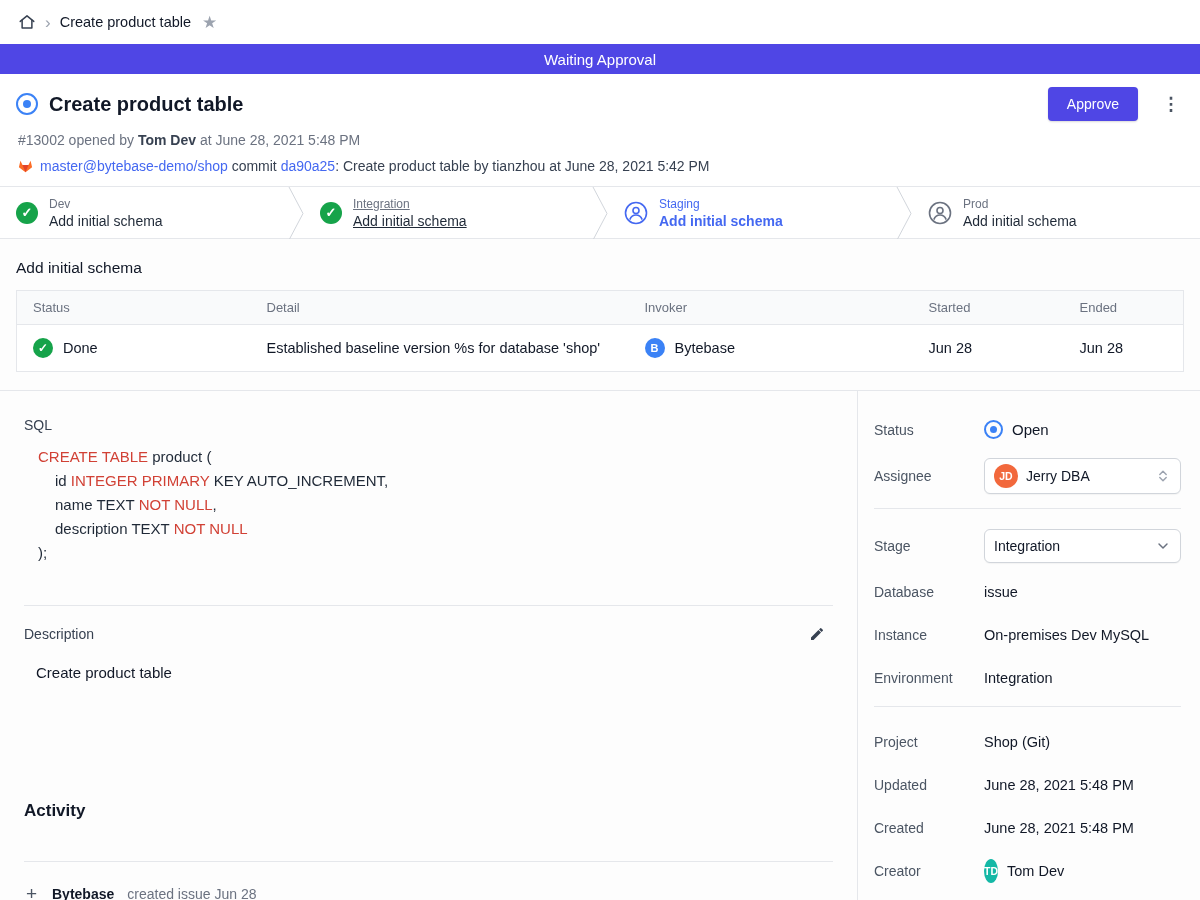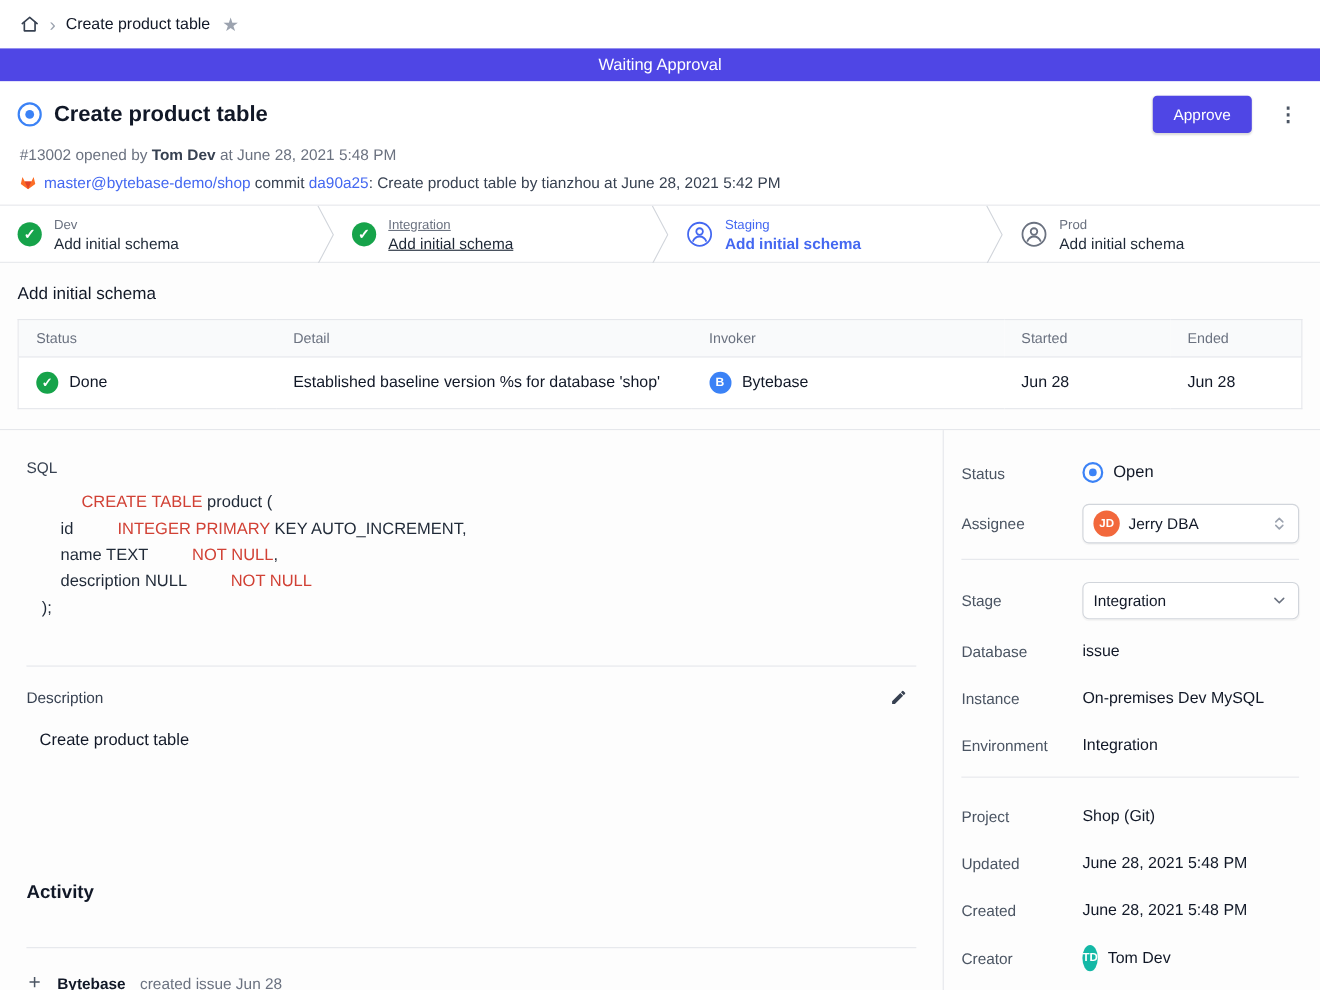--- a/index.html
+++ b/index.html
@@ -65,21 +65,21 @@
 
   
   .content { flex:1; display:flex; align-items:stretch; border-top:1px solid #e5e7eb; background:#fdfdfd; overflow:hidden; }
   .main { width:857px; flex:0 0 857px; padding:26px 24px 12px; }
   .side { flex:1; border-left:1px solid #e5e7eb; padding:24px 20px 0 16px; }
 
   
   .sql-label { font-size:14px; color:#374151; }
   .sql-code { margin:12px 0 0 14px; font-size:15px; line-height:24px; color:#1f2937; }
   .sql-line.ind { padding-left:17px; }
-  .kw { color:var(--keyword);margin-left:36px; }
+  .kw { color:var(--keyword); }
   .divider { border:none; border-top:1px solid #e5e7eb; }
   .main .divider { margin-top:40px; }
 
   
   .desc-header { display:flex; align-items:center; margin-top:20px; }
   .desc-label { font-size:14px; color:#374151; }
   .pencil { margin-left:auto; margin-right:8px; cursor:pointer; display:flex; }
   .desc-text { margin-top:22px; padding-left:12px; font-size:15px; color:#111827; }
 
   
@@ -246,21 +246,21 @@
     </table>
   </section>
 
   <div class="content">
     <main class="main">
       <div class="sql-label">SQL</div>
       <div class="sql-code">
         <div class="sql-line"><span class="kw">CREATE TABLE</span><span> product (</span></div>
         <div class="sql-line ind"><span>id </span><span class="kw">INTEGER PRIMARY</span><span> KEY AUTO_INCREMENT,</span></div>
         <div class="sql-line ind"><span>name TEXT </span><span class="kw">NOT NULL</span><span>,</span></div>
-        <div class="sql-line ind"><span>description NULL </span><span class="kw">NOT NULL</span></div>
+        <div class="sql-line ind"><span>description TEXT </span><span class="kw">NOT NULL</span></div>
         <div class="sql-line"><span>);</span></div>
       </div>
 
       <hr class="divider">
 
       <div class="desc-header">
         <span class="desc-label">Description</span>
         <span class="pencil">
             <svg viewBox="0 0 24 24" width="16" height="16" fill="#374151">
               <path d="M3 17.2V21h3.8L18 9.8l-3.8-3.8L3 17.2zM20.7 7.1a1 1 0 0 0 0-1.4l-2.4-2.4a1 1 0 0 0-1.4 0l-1.8 1.8 3.8 3.8 1.8-1.8z"></path>

